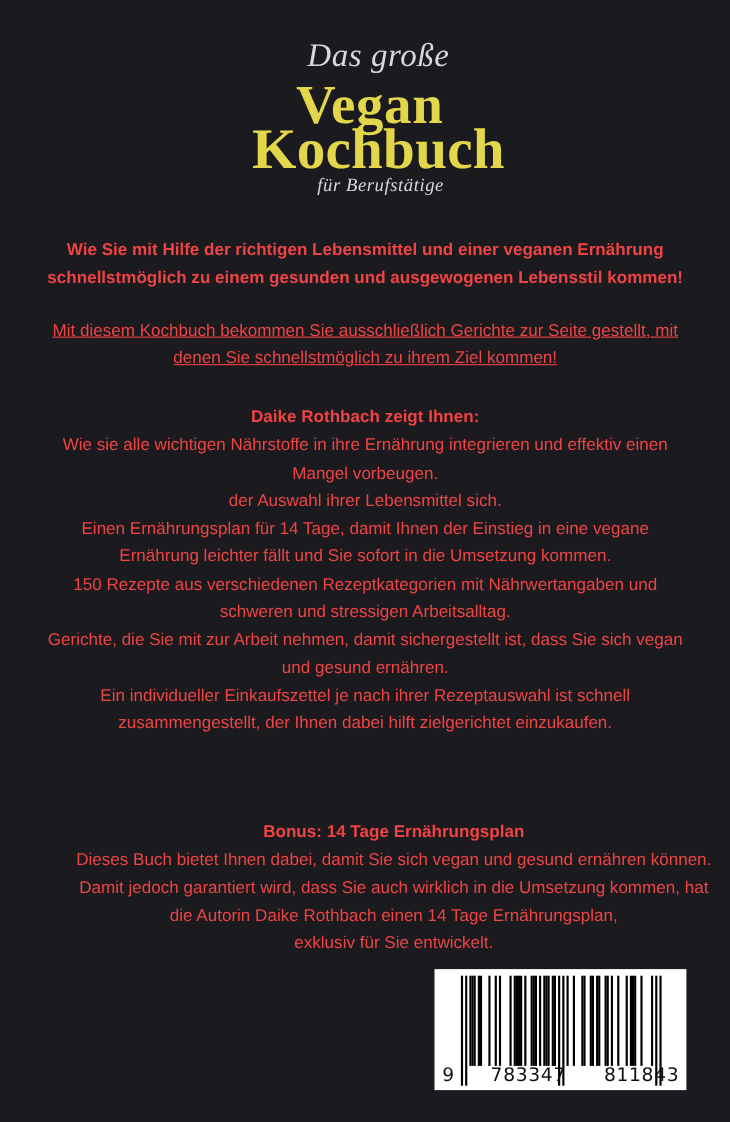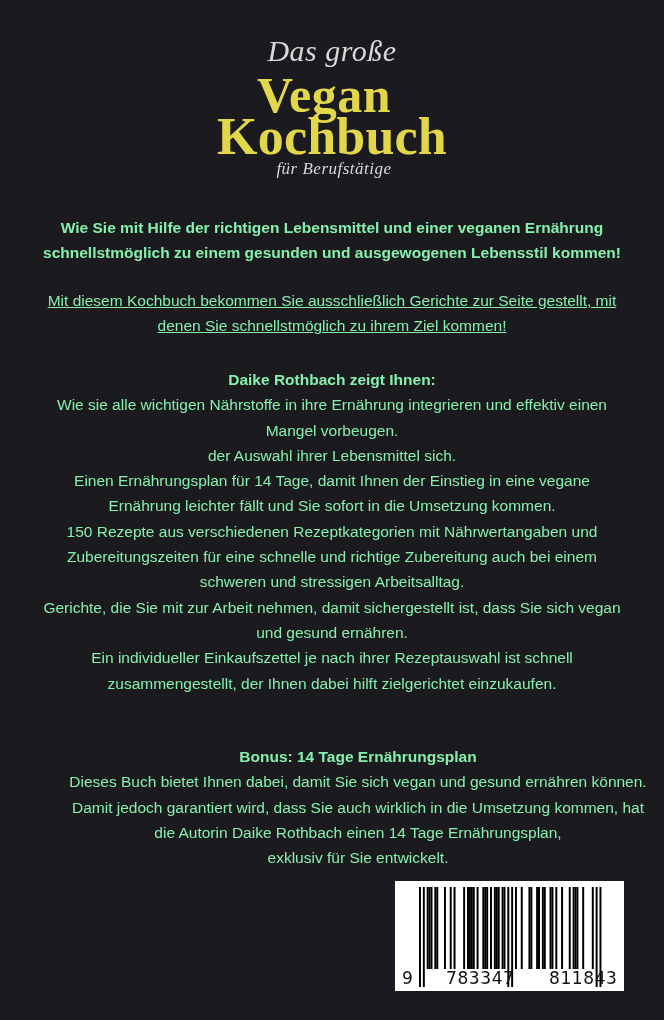--- a/index.html
+++ b/index.html
@@ -10,21 +10,21 @@
   body {
     width: 664px;
     height: 1020px;
     position: relative;
     overflow: hidden;
     color: #f2f2f2;
     font-family: "Liberation Sans", "DejaVu Sans", sans-serif;
   }
   .cover-title {
     position: absolute;
-    left: 4px;
+    left: 16px;
     top: 0;
     width: 568px;
     height: 200px;
   }
   .script {
     position: absolute;
     left: 0;
     width: 664px;
     text-align: center;
     font-family: "DejaVu Serif", "Liberation Serif", serif;
@@ -68,21 +68,21 @@
     letter-spacing: 0.2px;
   }
 
   .text-block {
     position: absolute;
     left: 0;
     width: 664px;
     text-align: center;
     font-size: 15.5px;
     line-height: 25.3px;
-    color: #86efac;
+    color: #ef4444;
   }
   .text-block .line {
     display: block;
     white-space: nowrap;
   }
   .bold { font-weight: bold; }
 
   #block-intro { top: 215px; }
   #block-second { top: 288px; text-decoration: underline; }
   #block-author { top: 367px; }
@@ -131,21 +131,20 @@
 </div>
 
 <div class="text-block" id="block-author">
   <span class="line bold">Daike Rothbach zeigt Ihnen:</span>
   <span class="line">Wie sie alle wichtigen Nährstoffe in ihre Ernährung integrieren und effektiv einen</span>
   <span class="line">Mangel vorbeugen.</span>
   <span class="line">der Auswahl ihrer Lebensmittel sich.</span>
   <span class="line">Einen Ernährungsplan für 14 Tage, damit Ihnen der Einstieg in eine vegane</span>
   <span class="line">Ernährung leichter fällt und Sie sofort in die Umsetzung kommen.</span>
   <span class="line">150 Rezepte aus verschiedenen Rezeptkategorien mit Nährwertangaben und</span>
-  <span class="line">Zubereitungszeiten für eine schnelle und richtige Zubereitung auch bei einem</span>
   <span class="line">schweren und stressigen Arbeitsalltag.</span>
   <span class="line">Gerichte, die Sie mit zur Arbeit nehmen, damit sichergestellt ist, dass Sie sich vegan</span>
   <span class="line">und gesund ernähren.</span>
   <span class="line">Ein individueller Einkaufszettel je nach ihrer Rezeptauswahl ist schnell</span>
   <span class="line">zusammengestellt, der Ihnen dabei hilft zielgerichtet einzukaufen.</span>
 </div>
 
 <div class="text-block" id="block-bonus">
   <span class="line bold">Bonus: 14 Tage Ernährungsplan</span>
   <span class="line">Dieses Buch bietet Ihnen dabei, damit Sie sich vegan und gesund ernähren können.</span>

